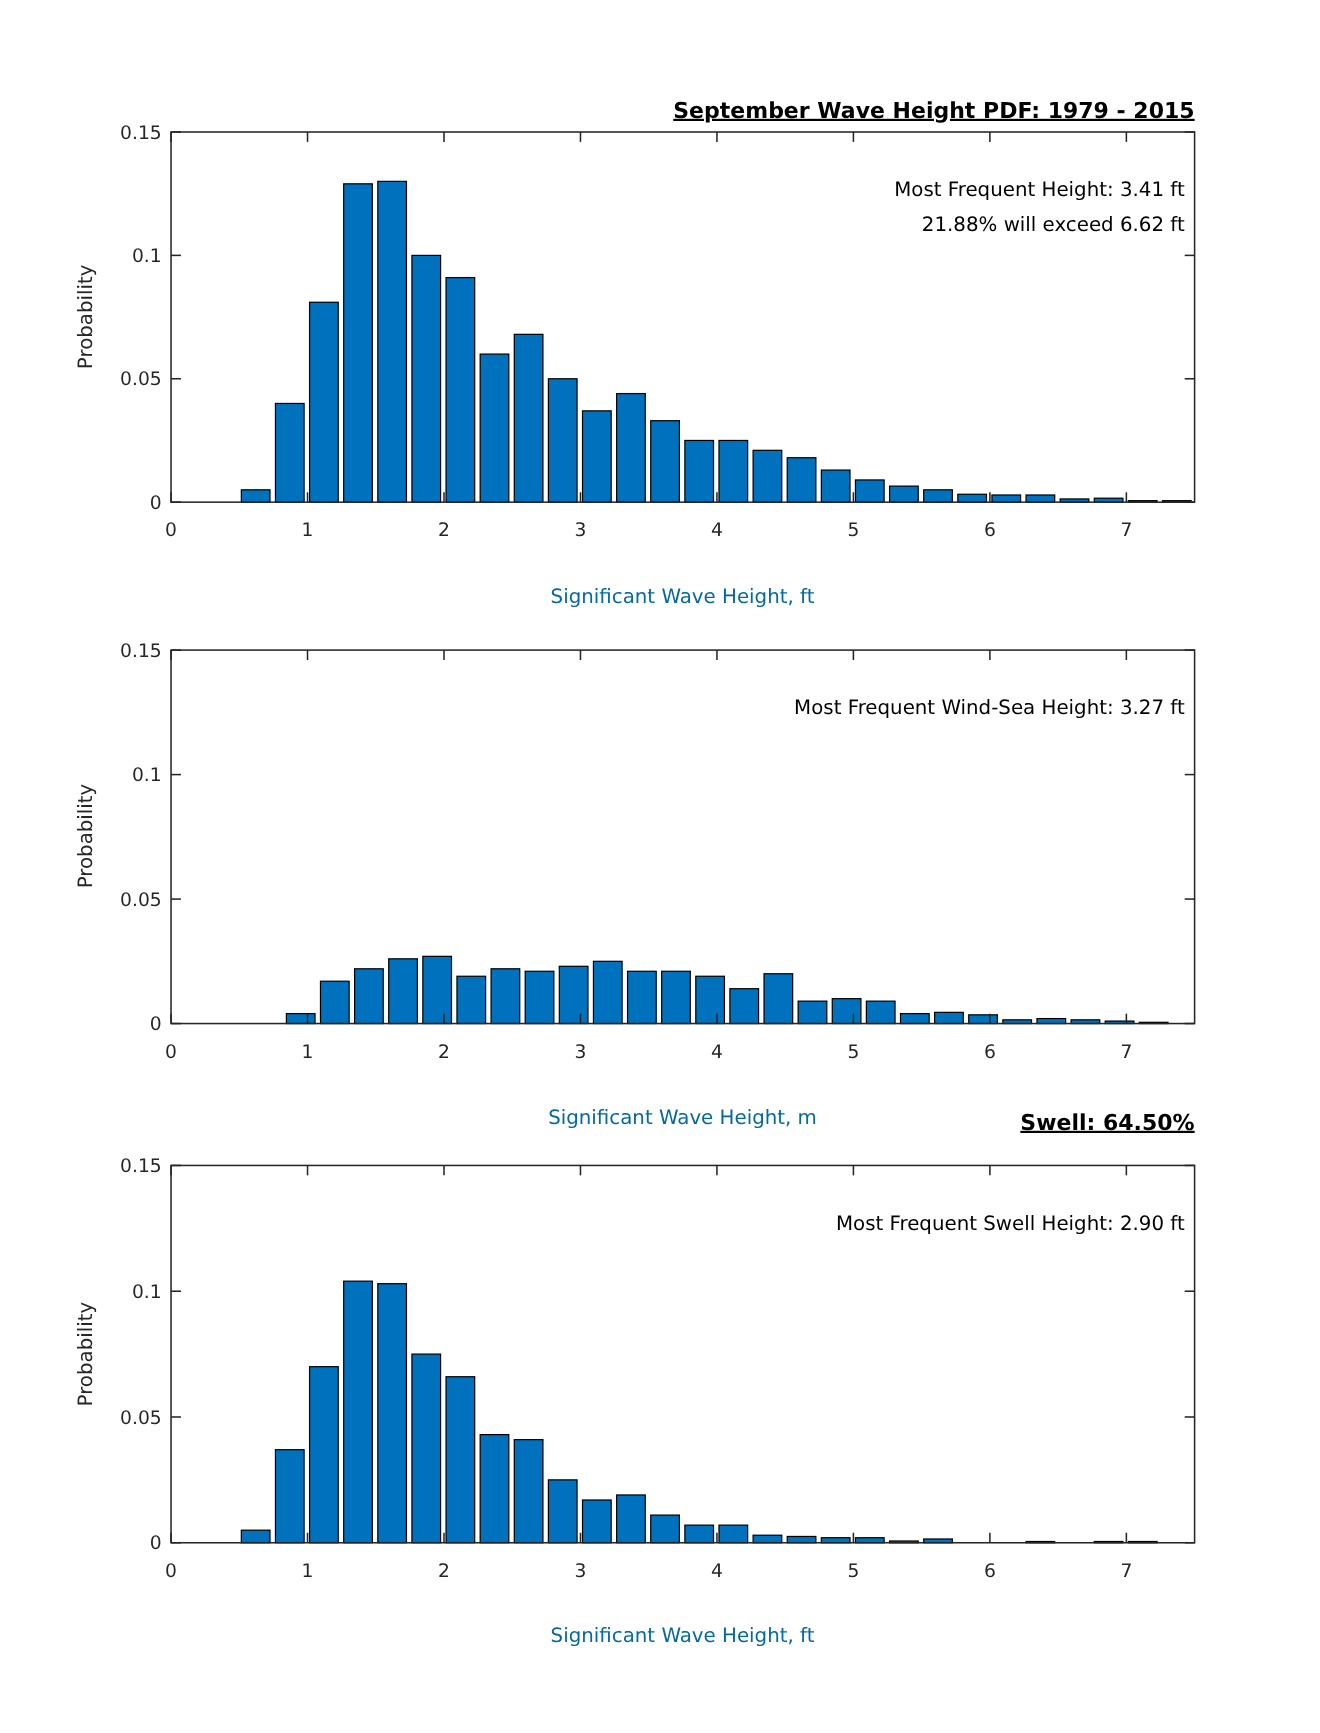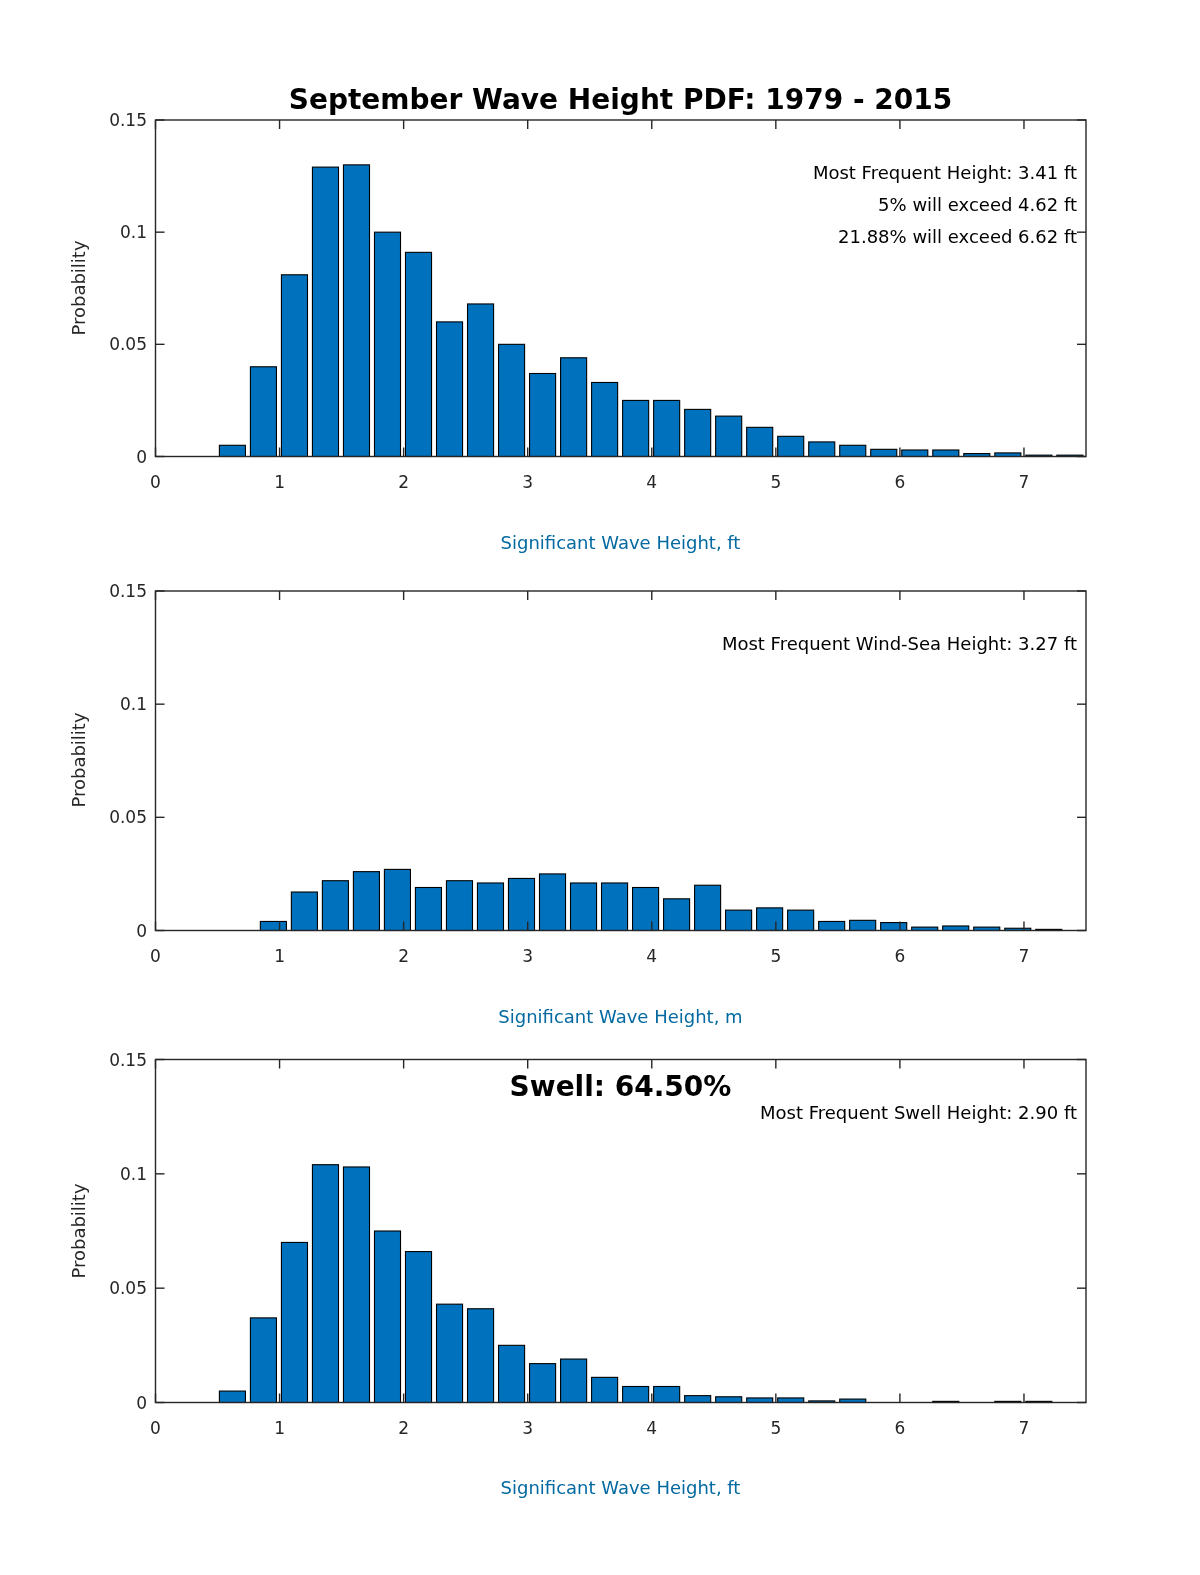--- a/index.html
+++ b/index.html
@@ -5,23 +5,24 @@
   html,body{margin:0;padding:0;background:#fff;}
   .figure{
     position:relative;
     width:1200px;height:1575px;
     background:#ffffff;
     font-family:"DejaVu Sans","Liberation Sans",sans-serif;
     overflow:hidden;
   }
   #plots{position:absolute;left:0;top:0;}
   .chart-title{
-    position:absolute;left:155px;width:931px;text-align:center;
-    font-size:28px;font-weight:bold;color:#000000;line-height:24px;
+    position:absolute;left:155px;width:931px;text-align:right;
+    font-size:20px;font-weight:bold;color:#000000;line-height:24px;
     white-space:nowrap;
+    text-decoration:underline;
   }
   .xlab{
     position:absolute;left:155px;width:931px;text-align:center;
     font-size:18px;color:#0369a1;line-height:22px;white-space:nowrap;
   }
   .ylab{
     position:absolute;
     font-size:18px;color:#262626;white-space:nowrap;
     transform:translate(-50%,-50%) rotate(-90deg);
   }
@@ -229,32 +230,31 @@
         <text x="147" y="1179.83" text-anchor="end" font-size="17px" fill="#262626">0.1</text>
         <line x1="155.5" y1="1059.50" x2="164.5" y2="1059.50" stroke="#262626" stroke-width="1.4"></line>
         <line x1="1086" y1="1059.50" x2="1077" y2="1059.50" stroke="#262626" stroke-width="1.4"></line>
         <text x="147" y="1065.50" text-anchor="end" font-size="17px" fill="#262626">0.15</text>
       </g>
     </svg>
 
   <div class="chart-title" style="top:88px">September Wave Height PDF: 1979 - 2015</div>
   <div class="annot" style="top:157px">
     <div>Most Frequent Height: 3.41 ft</div>
-    <div>5% will exceed 4.62 ft</div>
     <div>21.88% will exceed 6.62 ft</div>
   </div>
   <div class="ylab" style="left:78px;top:288px">Probability</div>
   <div class="xlab" style="top:532px">Significant Wave Height, ft</div>
 
   <div class="annot" style="top:628px">
     <div>Most Frequent Wind-Sea Height: 3.27 ft</div>
   </div>
   <div class="ylab" style="left:78px;top:760px">Probability</div>
   <div class="xlab" style="top:1006px">Significant Wave Height, m</div>
 
-  <div class="chart-title" style="top:1075px">Swell: 64.50%</div>
+  <div class="chart-title" style="top:1008px">Swell: 64.50%</div>
   <div class="annot" style="top:1097px">
     <div>Most Frequent Swell Height: 2.90 ft</div>
   </div>
   <div class="ylab" style="left:78px;top:1231px">Probability</div>
   <div class="xlab" style="top:1477px">Significant Wave Height, ft</div>
 
 </div>
 
 </body></html>

